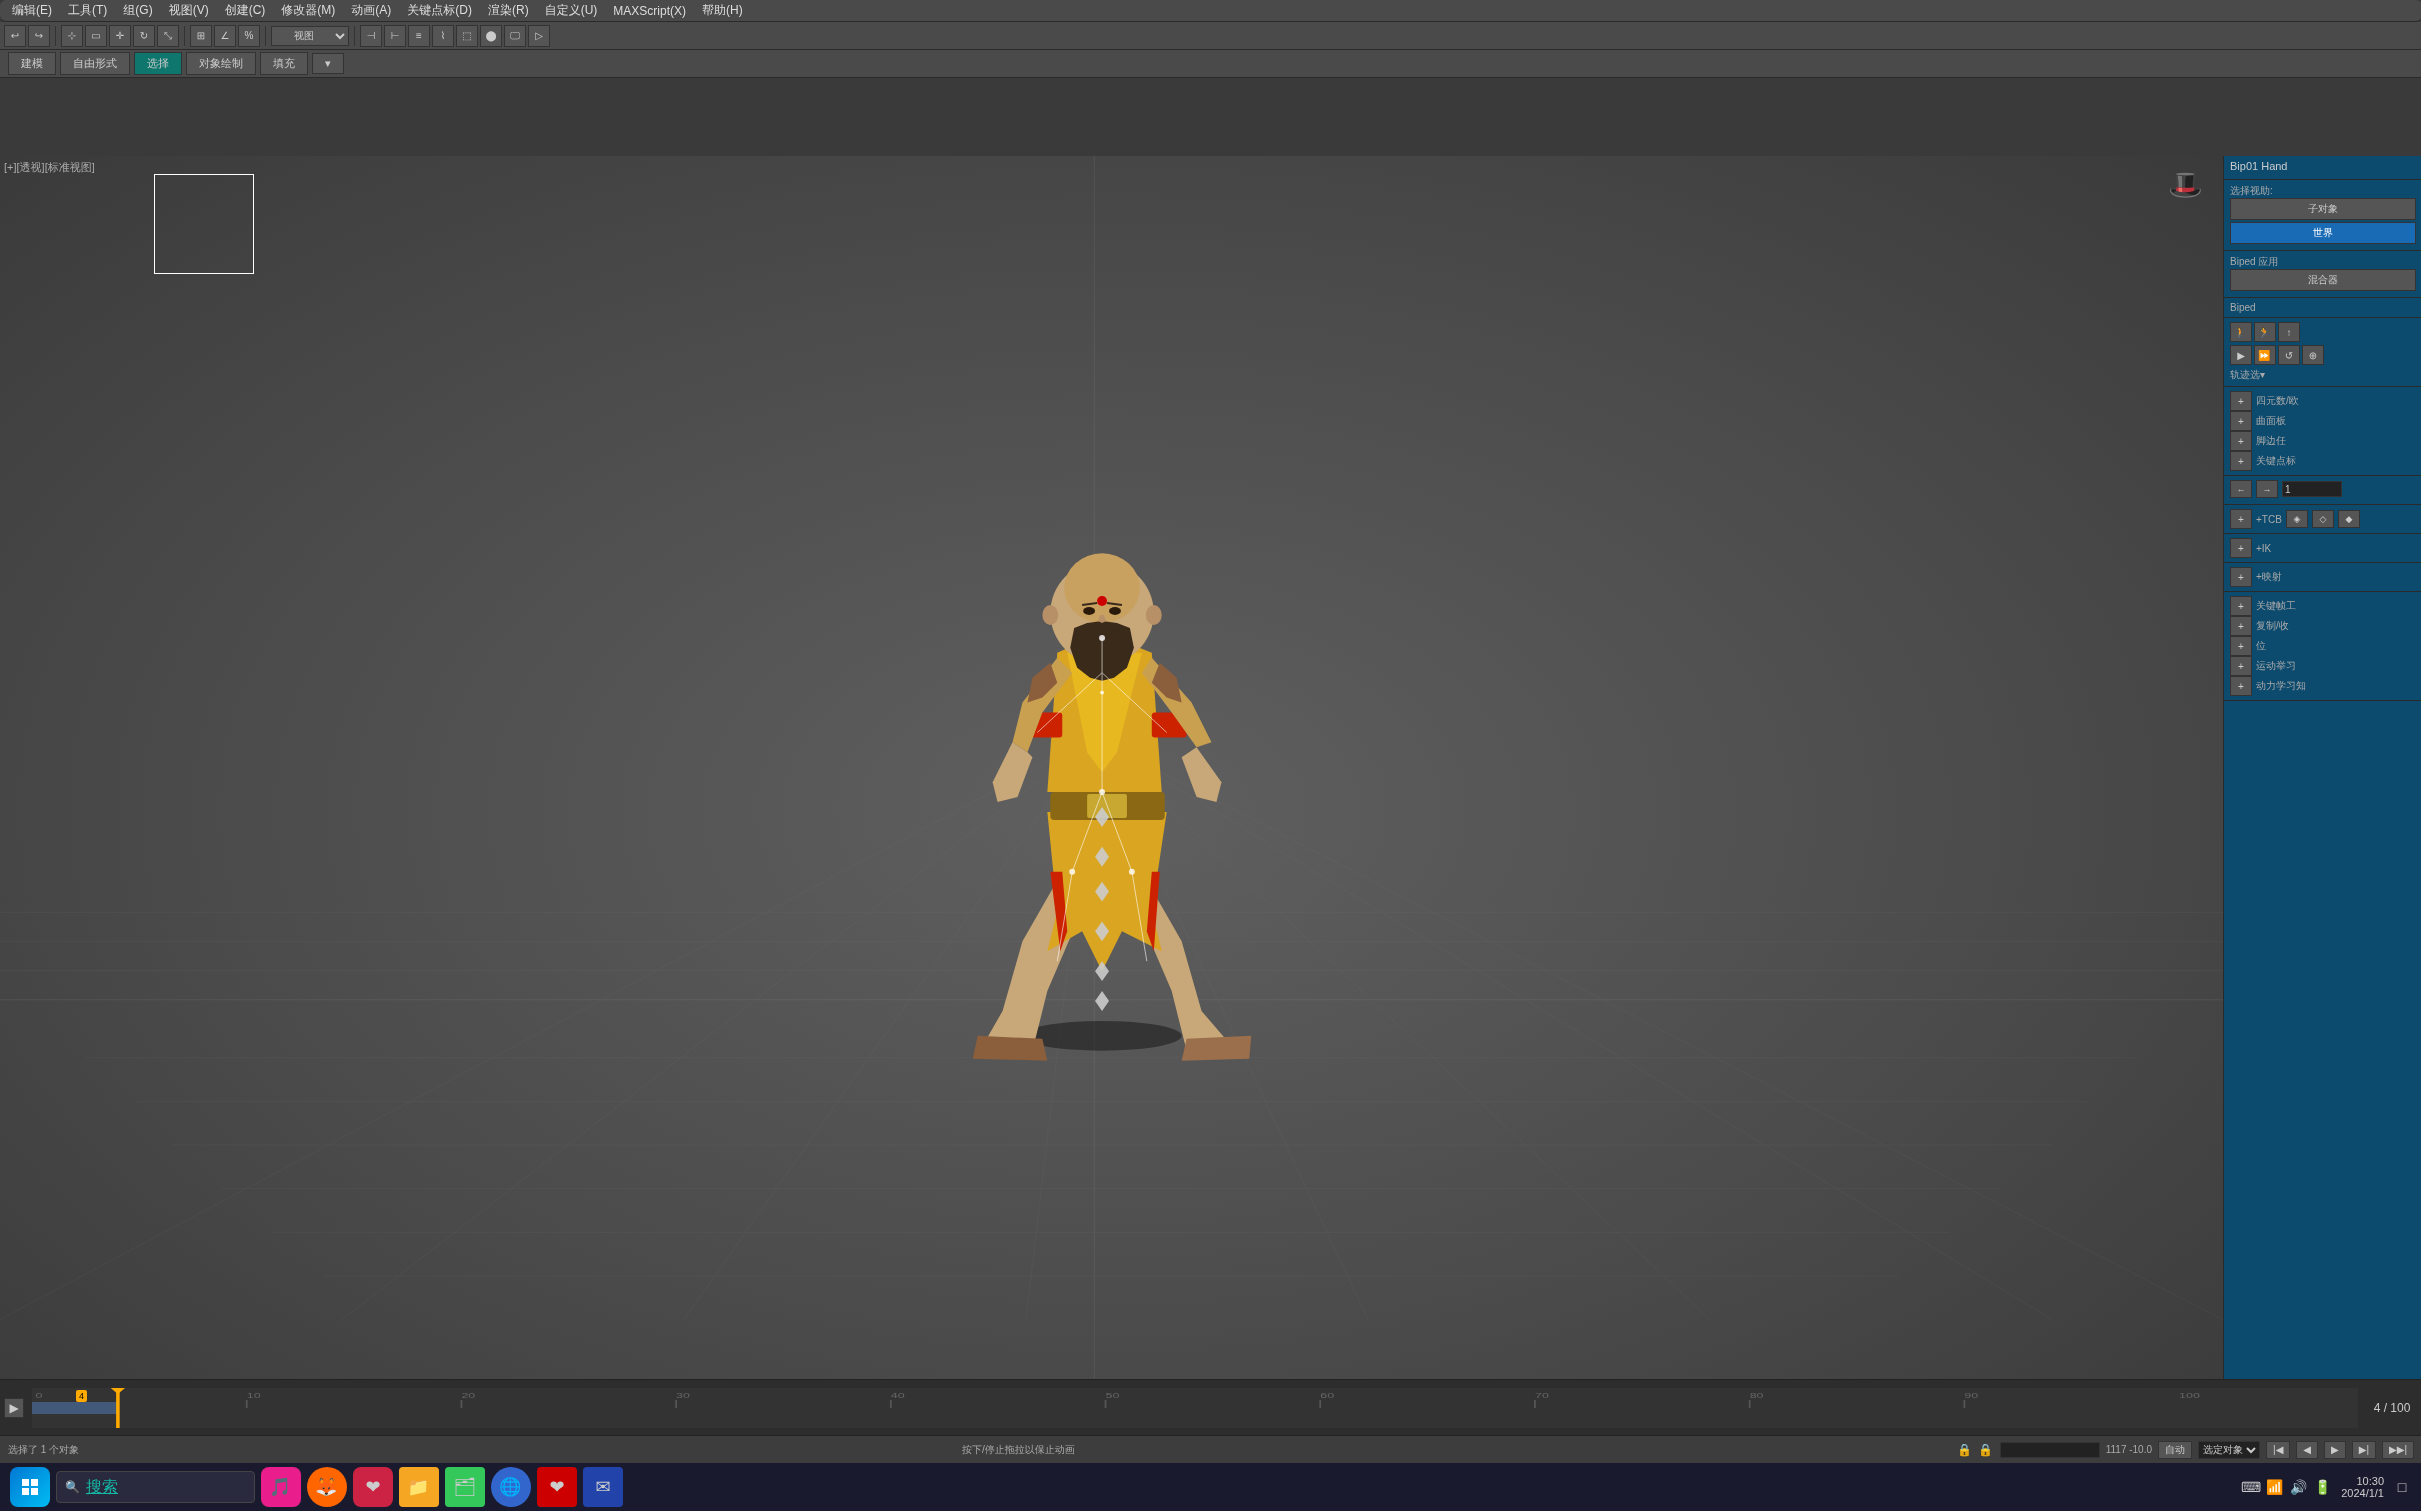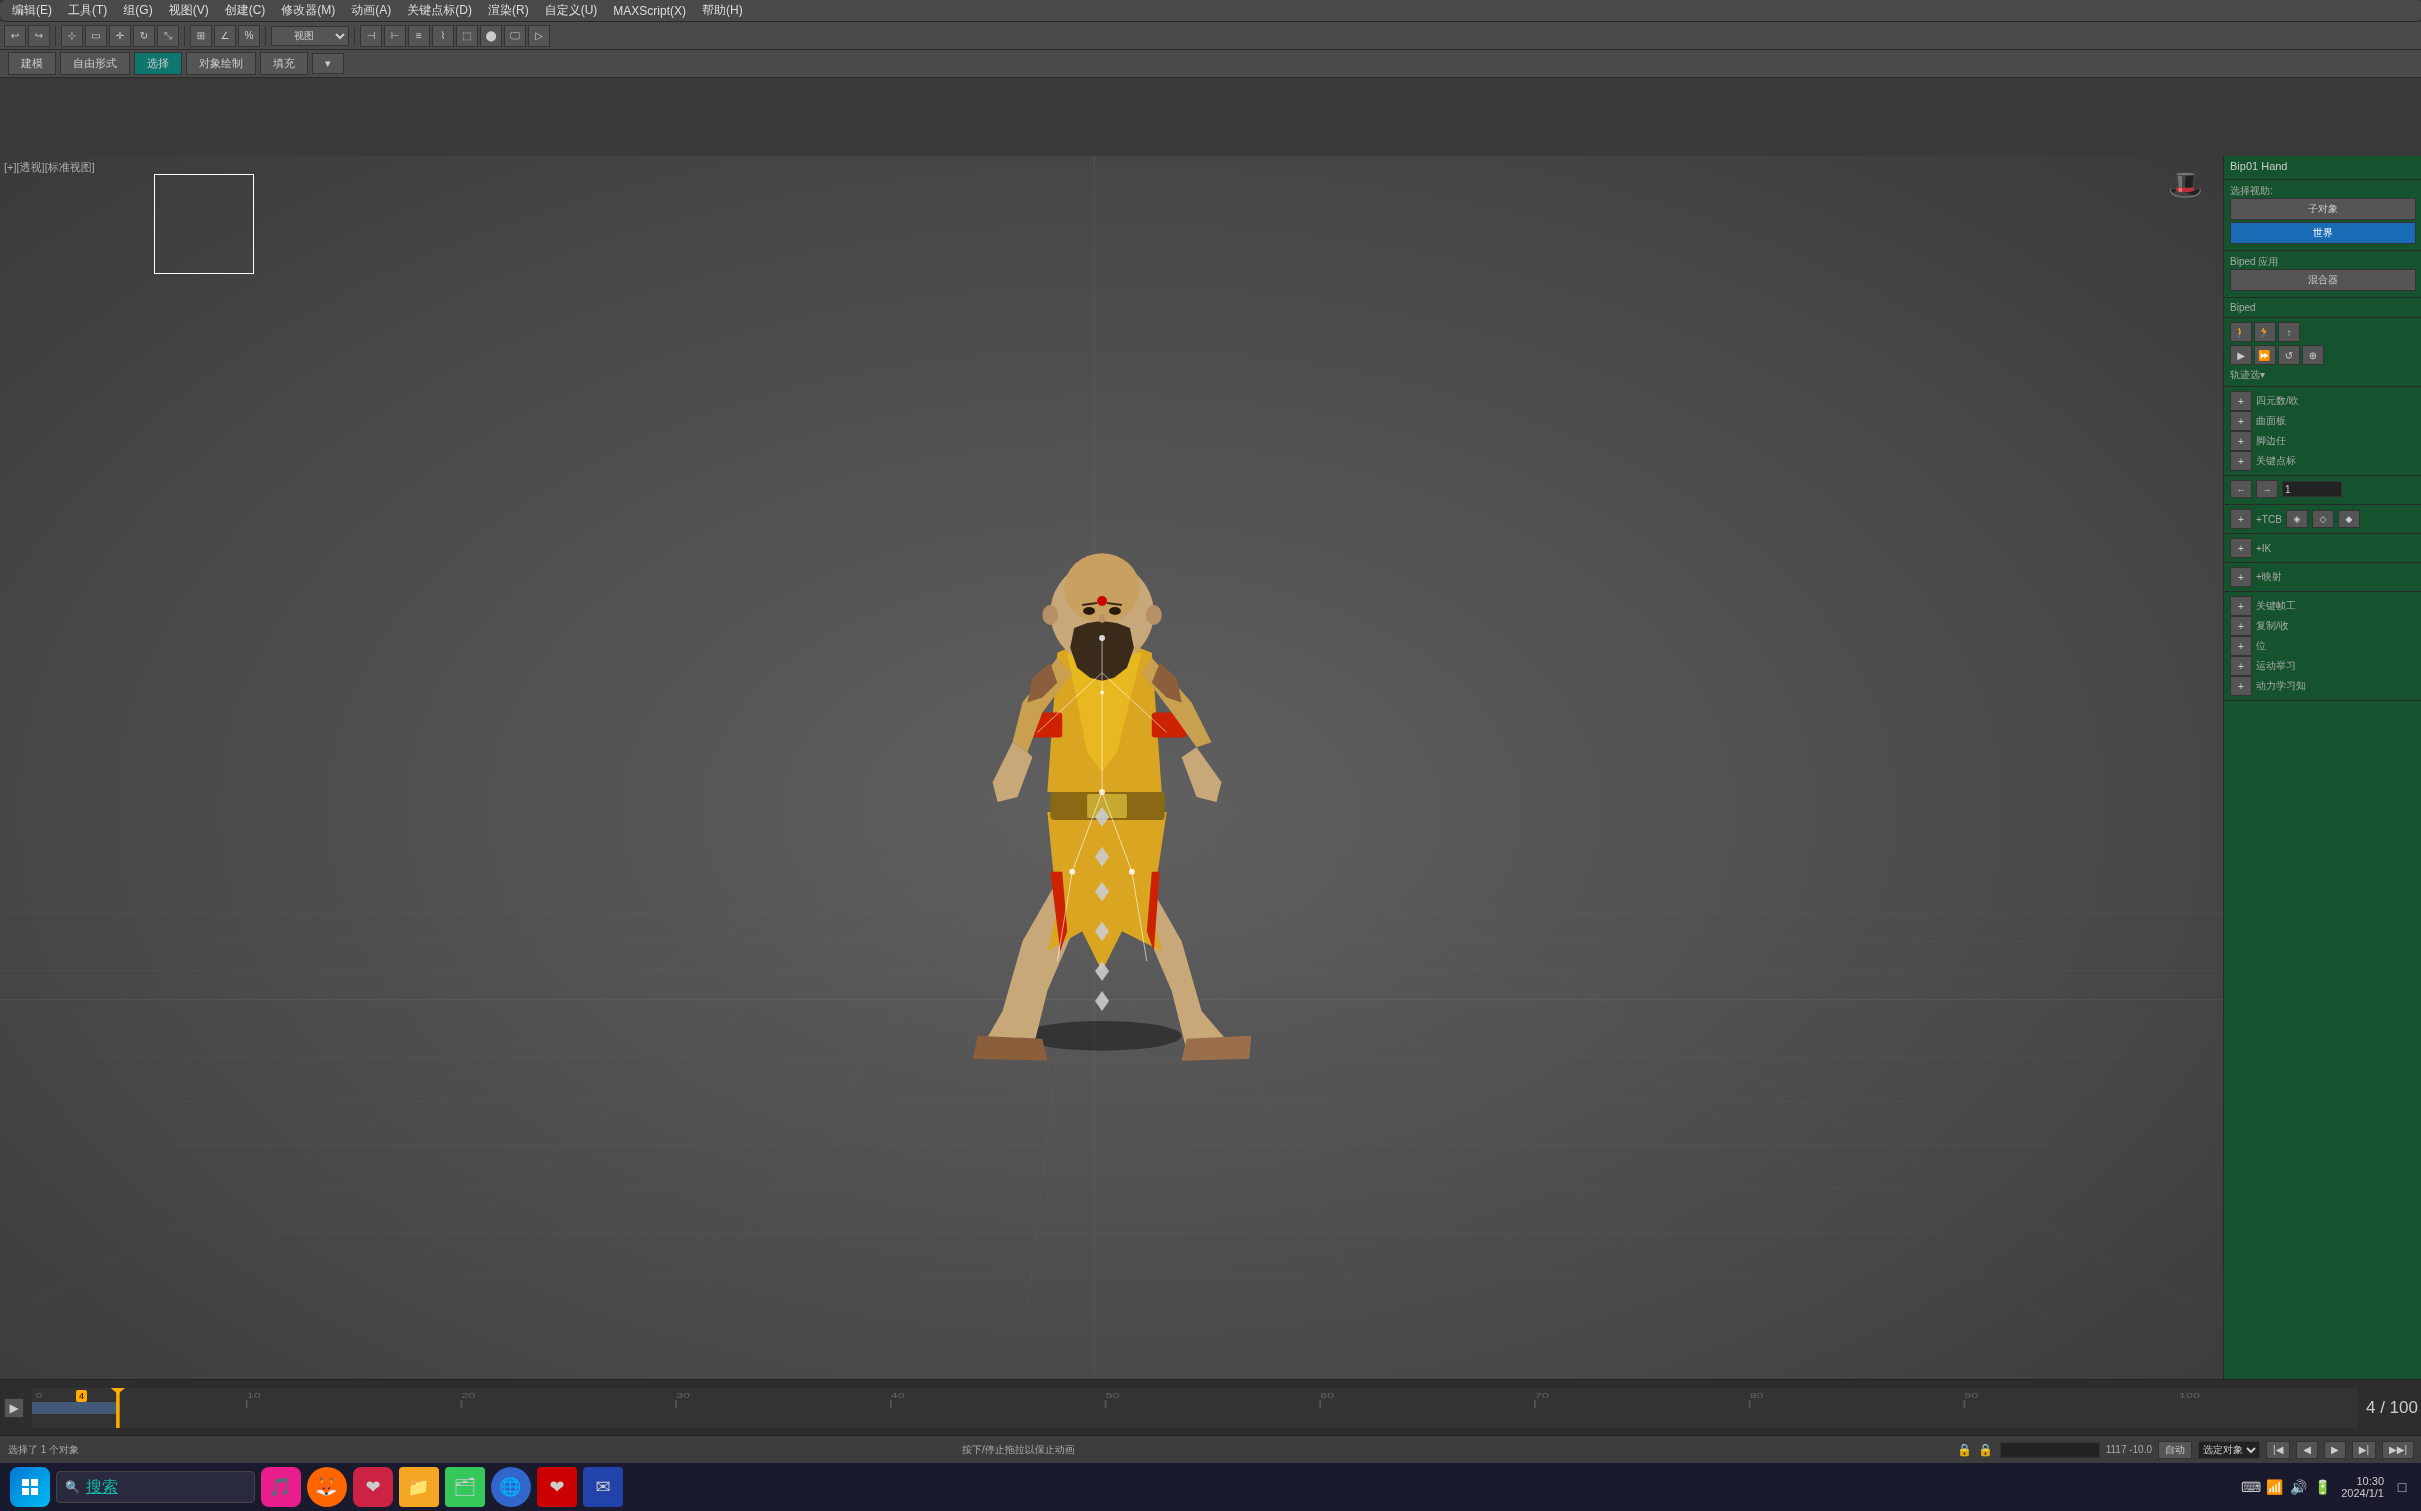--- a/index.html
+++ b/index.html
@@ -157,21 +157,21 @@
       position: absolute;
       top: 12px;
       right: 20px;
       font-size: 28px;
       color: #888;
     }
 
     
     #right-panel {
       width: 199px;
-      background: #14532d;
+      background: #0c4a6e;
       border-left: 1px solid #2a2a2a;
       display: flex;
       flex-direction: column;
       overflow-y: auto;
     }
     .rp-section {
       padding: 4px 6px;
       border-bottom: 1px solid #2a2a2a;
     }
     .rp-title {
@@ -715,21 +715,21 @@
 
       <rect x="0" y="14" width="48" height="12" fill="#4a6a99" opacity="0.7"></rect>
 
       <line x1="48" y1="0" x2="48" y2="40" stroke="#ffaa00" stroke-width="2"></line>
       <polygon points="44,0 52,0 48,6" fill="#ffaa00"></polygon>
     </svg>
     
     <div style="position:absolute; top:2px; left:44px; background:#ffaa00; color:#000; font-size:9px; padding:1px 3px; border-radius:2px;">4</div>
   </div>
 
-  <div style="width:60px; text-align:center; font-size:17px; color:#ccc;">4 / 100</div>
+  <div style="width:60px; text-align:center; font-size:12px; color:#ccc;">4 / 100</div>
 </div>
 
 <div style="position:absolute; bottom:48px; left:0; right:0; height:28px; background:#3d3d3d; border-top:1px solid #222; display:flex; align-items:center; padding:0 8px; gap:6px;">
   <span class="status-text">选择了 1 个对象</span>
   <div style="flex:1;"></div>
   <span class="status-text">按下/停止拖拉以保止动画</span>
   <div style="flex:1;"></div>
 
   <span style="font-size:12px; color:#888;">🔒</span>
   <span style="font-size:12px; color:#888;">🔒</span>

